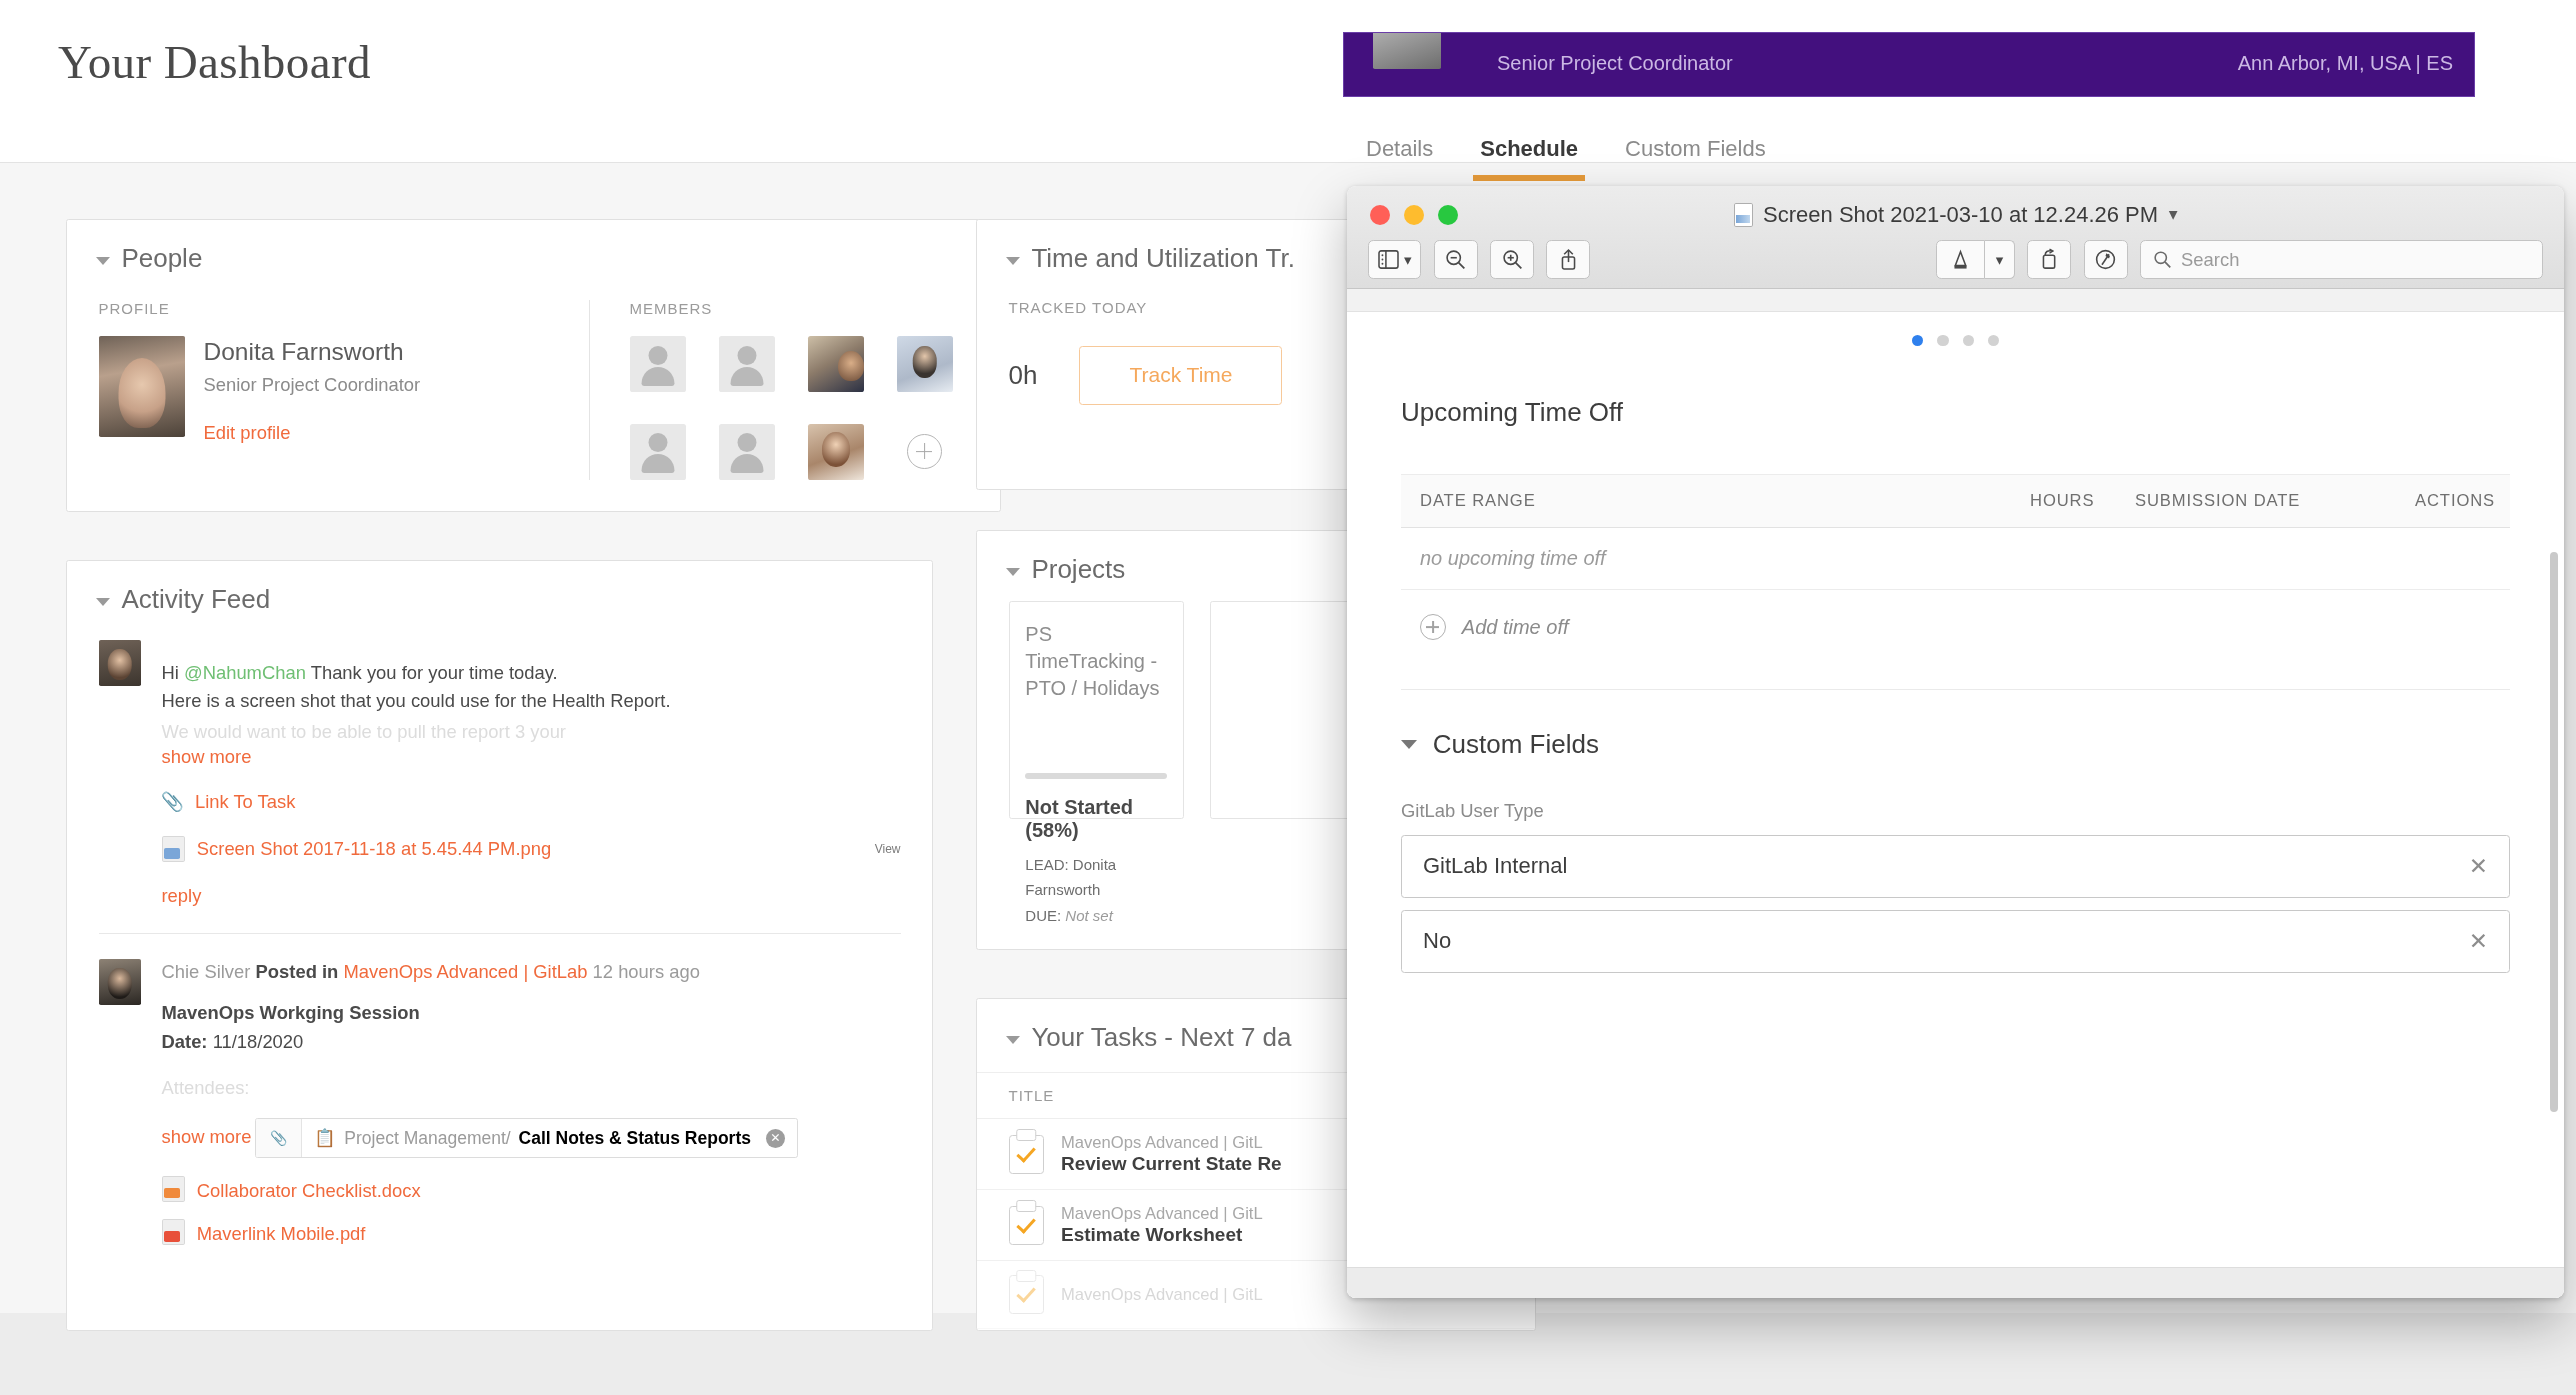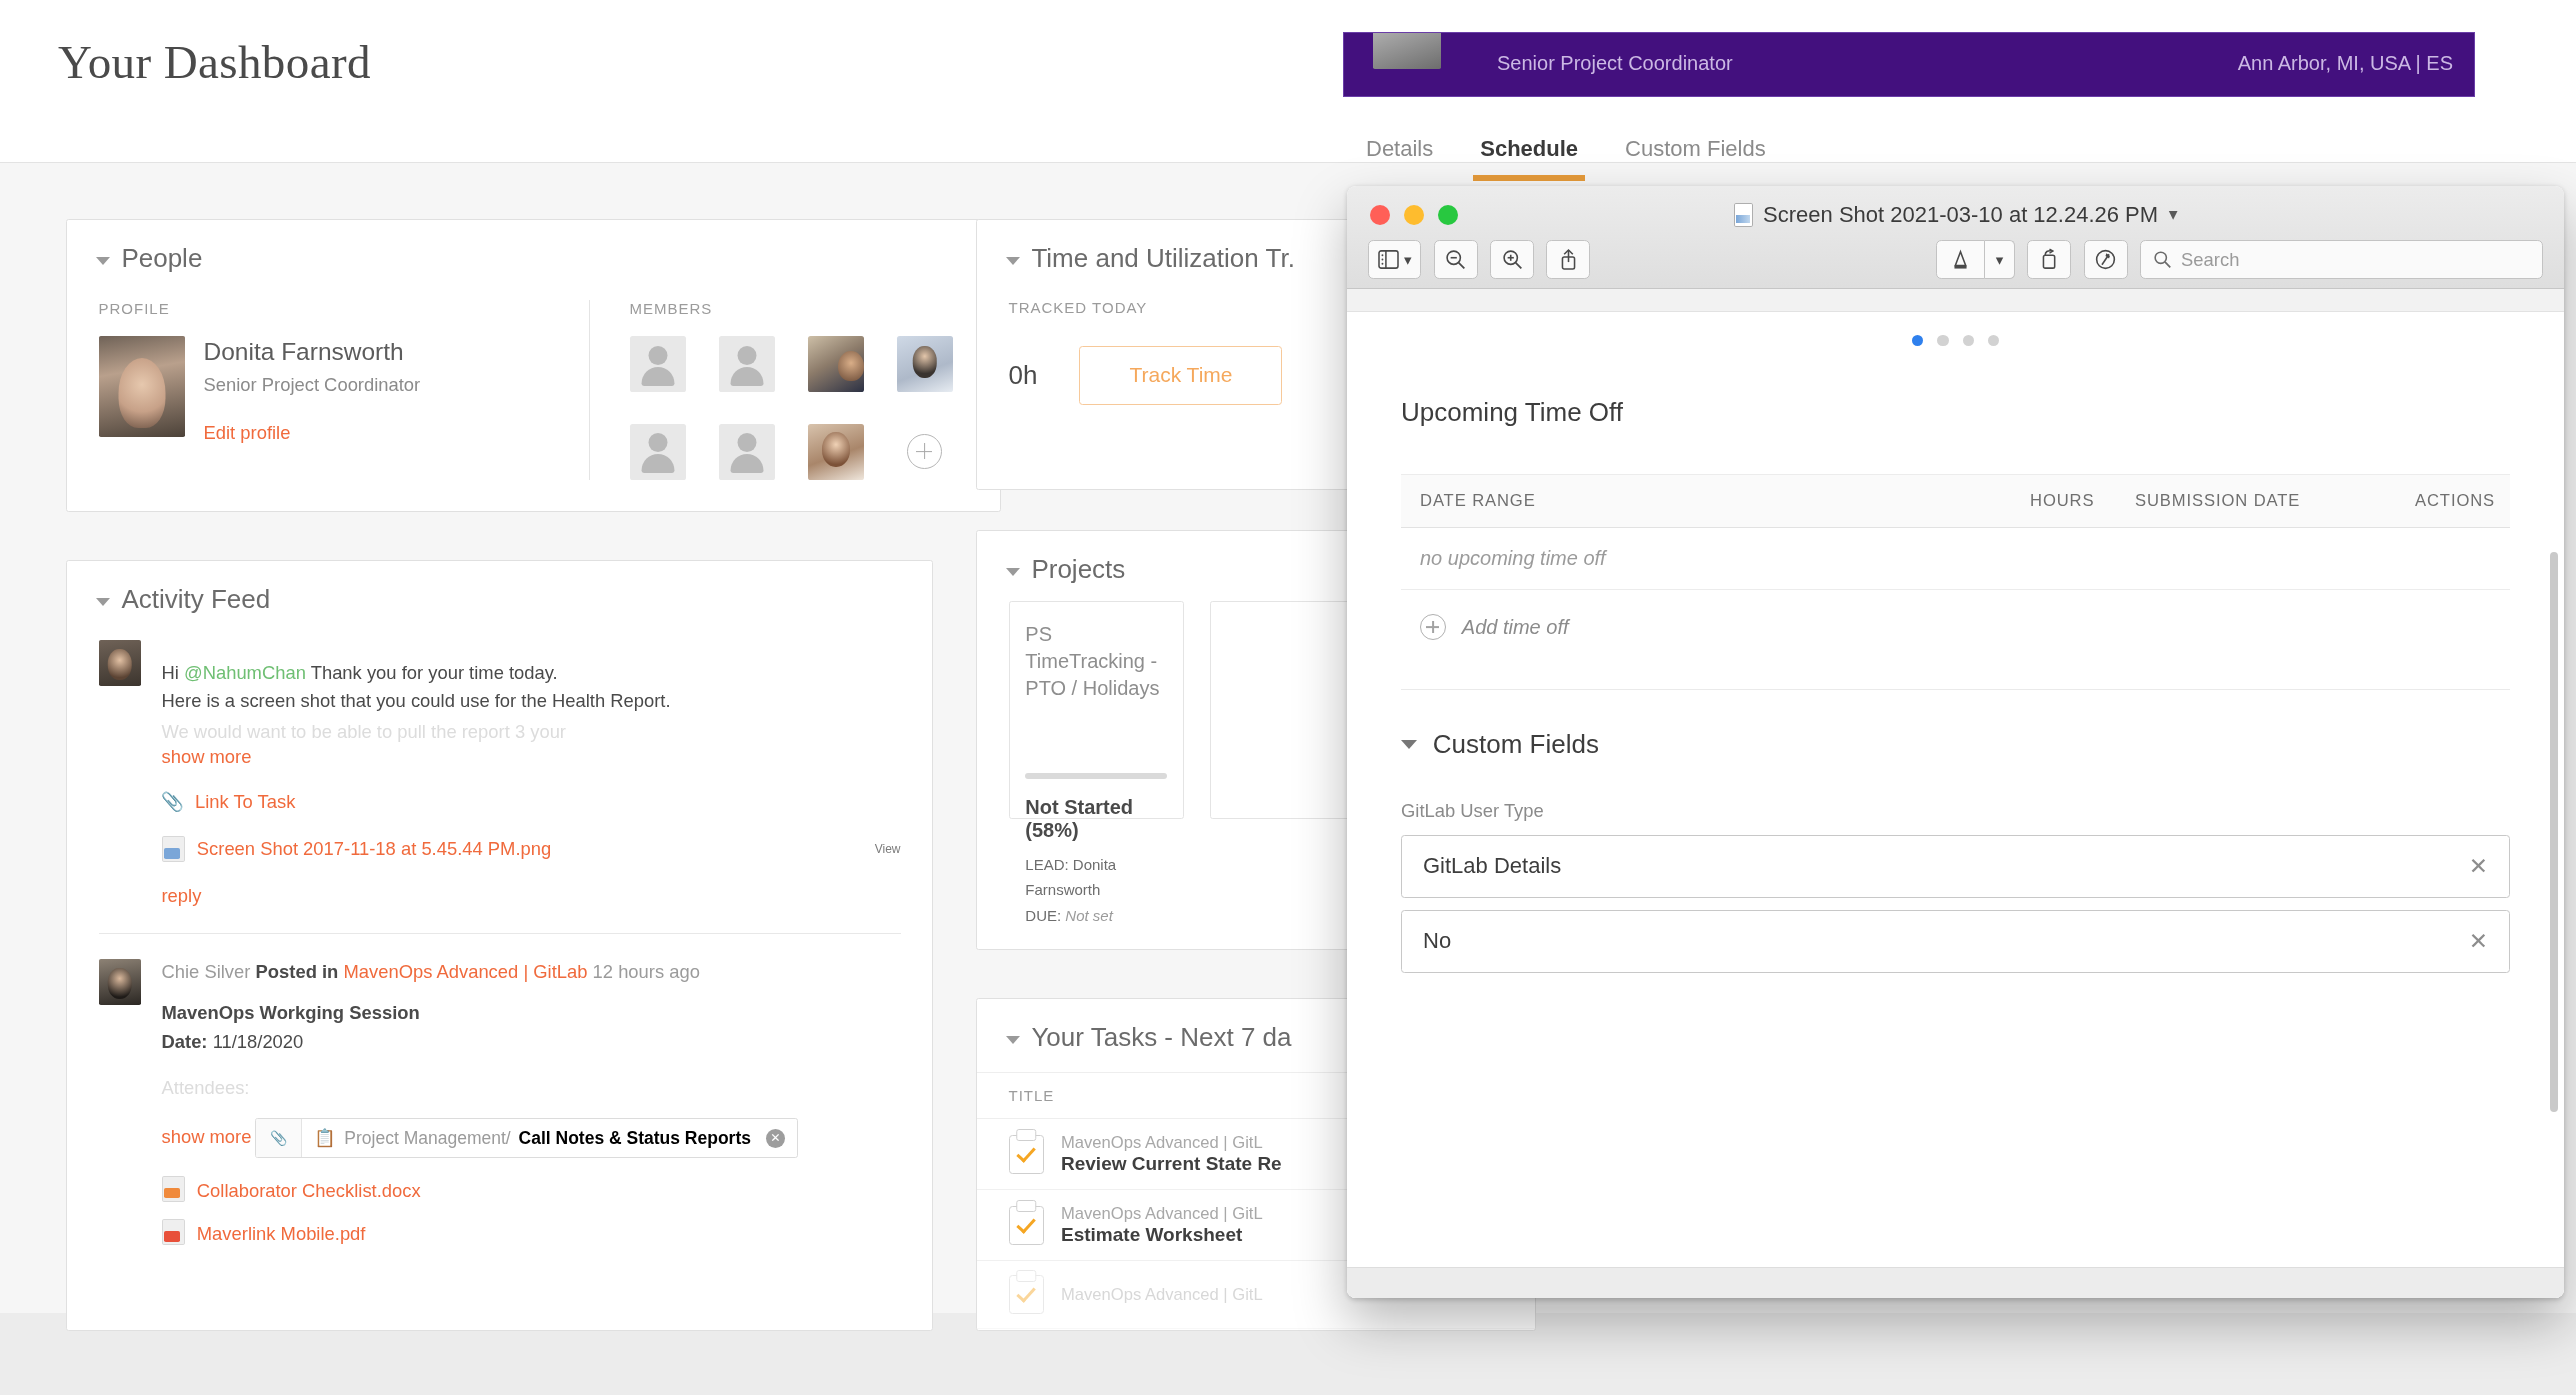--- a/index.html
+++ b/index.html
@@ -547,21 +547,21 @@
 
         <div class="shot-div"></div>
 
         <div class="cf-head">
           <span class="cf-caret"></span>
           <span class="cf-title">Custom Fields</span>
         </div>
 
         <div class="cf-label">GitLab User Type</div>
         <div class="cf-input">
-          <span>GitLab Details</span>
+          <span>GitLab Internal</span>
           <span class="cf-x">✕</span>
         </div>
 
         <div class="cf-input">
           <span>No</span>
           <span class="cf-x">✕</span>
         </div>
       </div>
       <div class="vscroll"></div>
       <div class="prev-bottom"></div>

